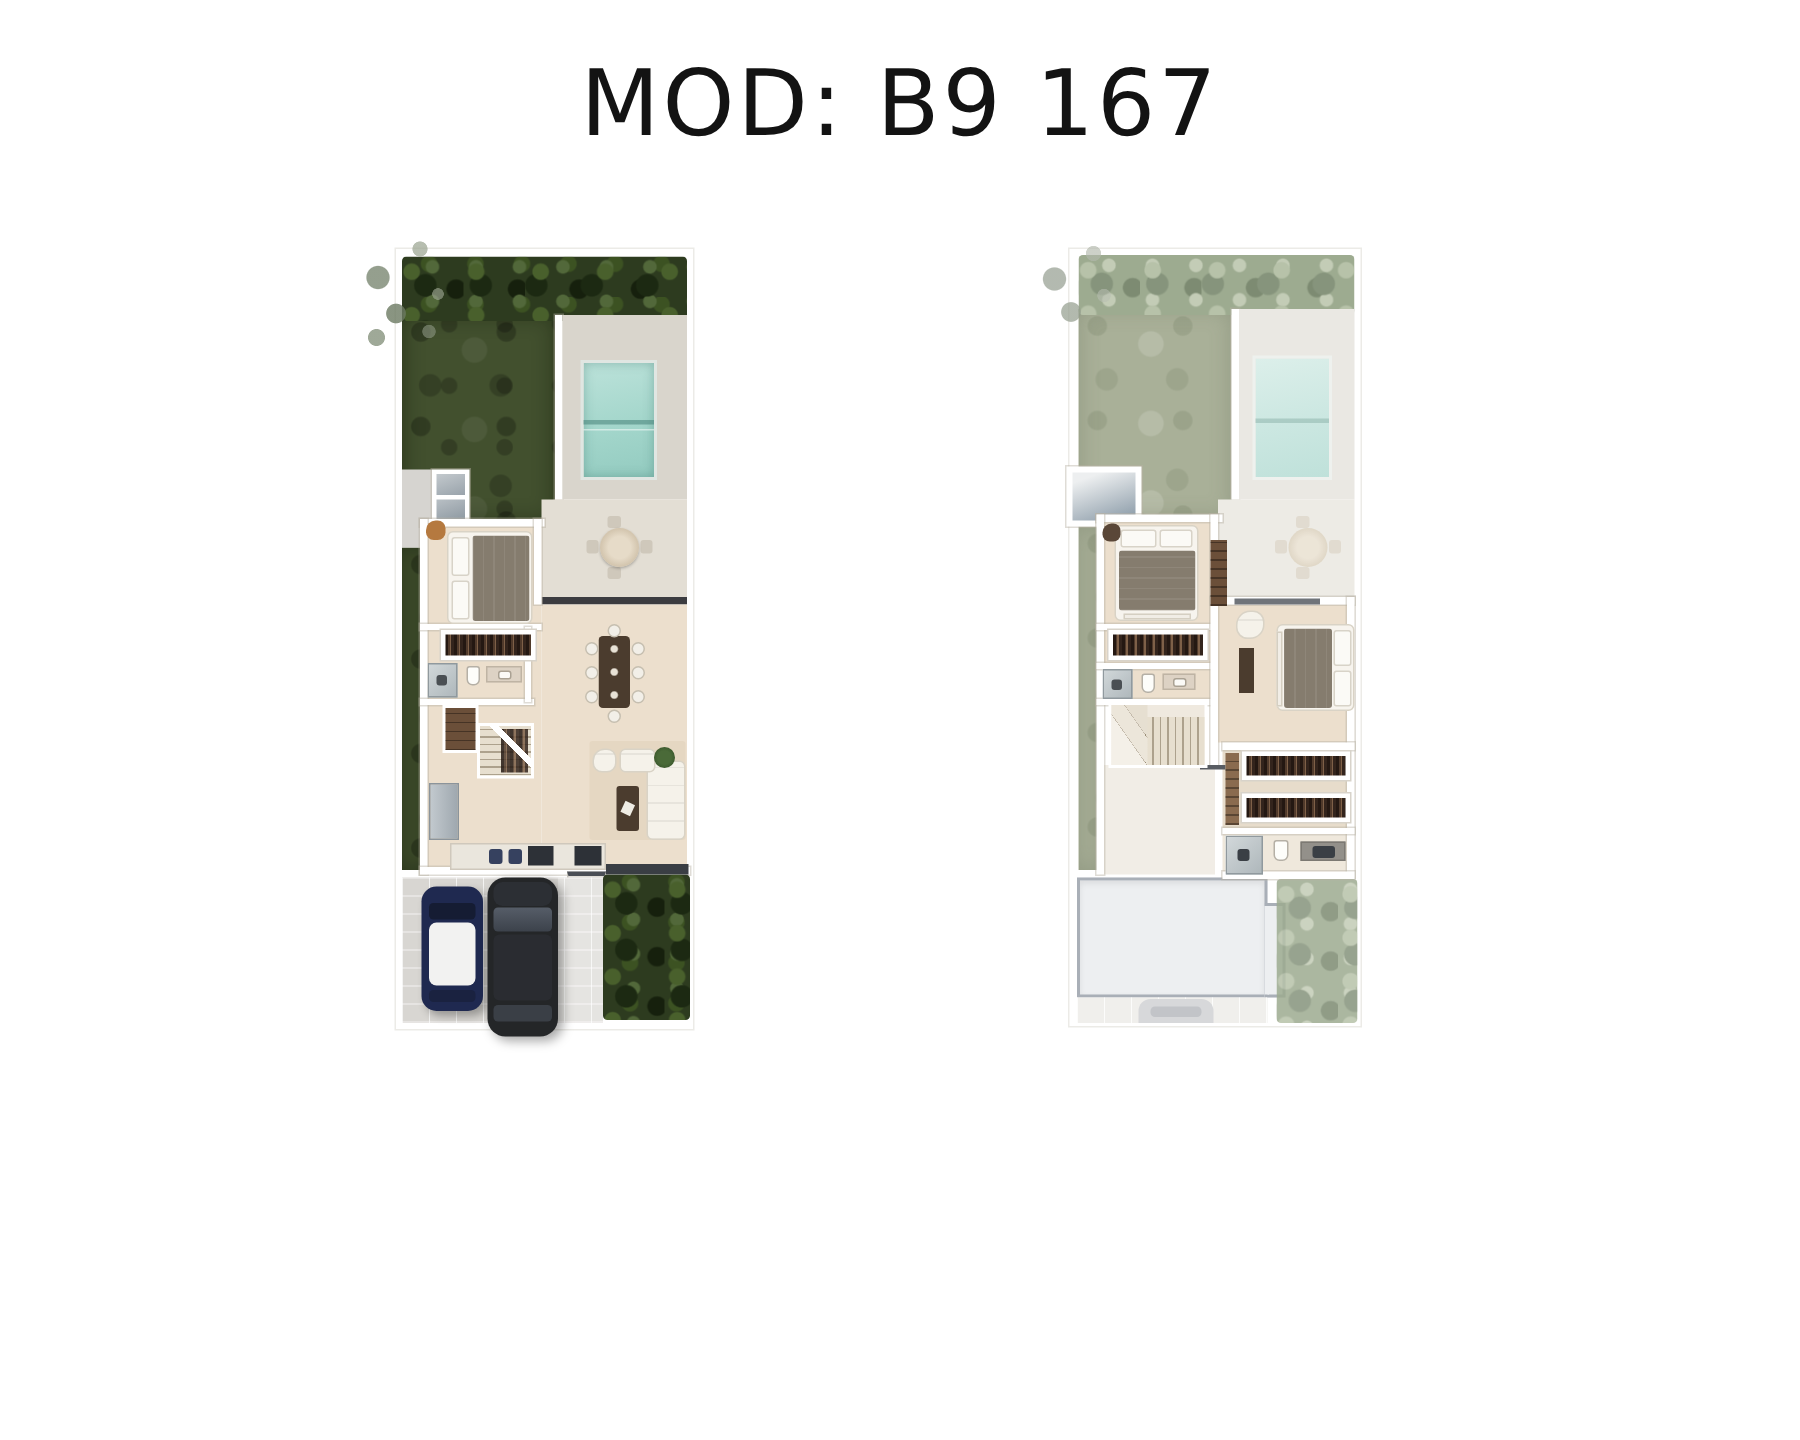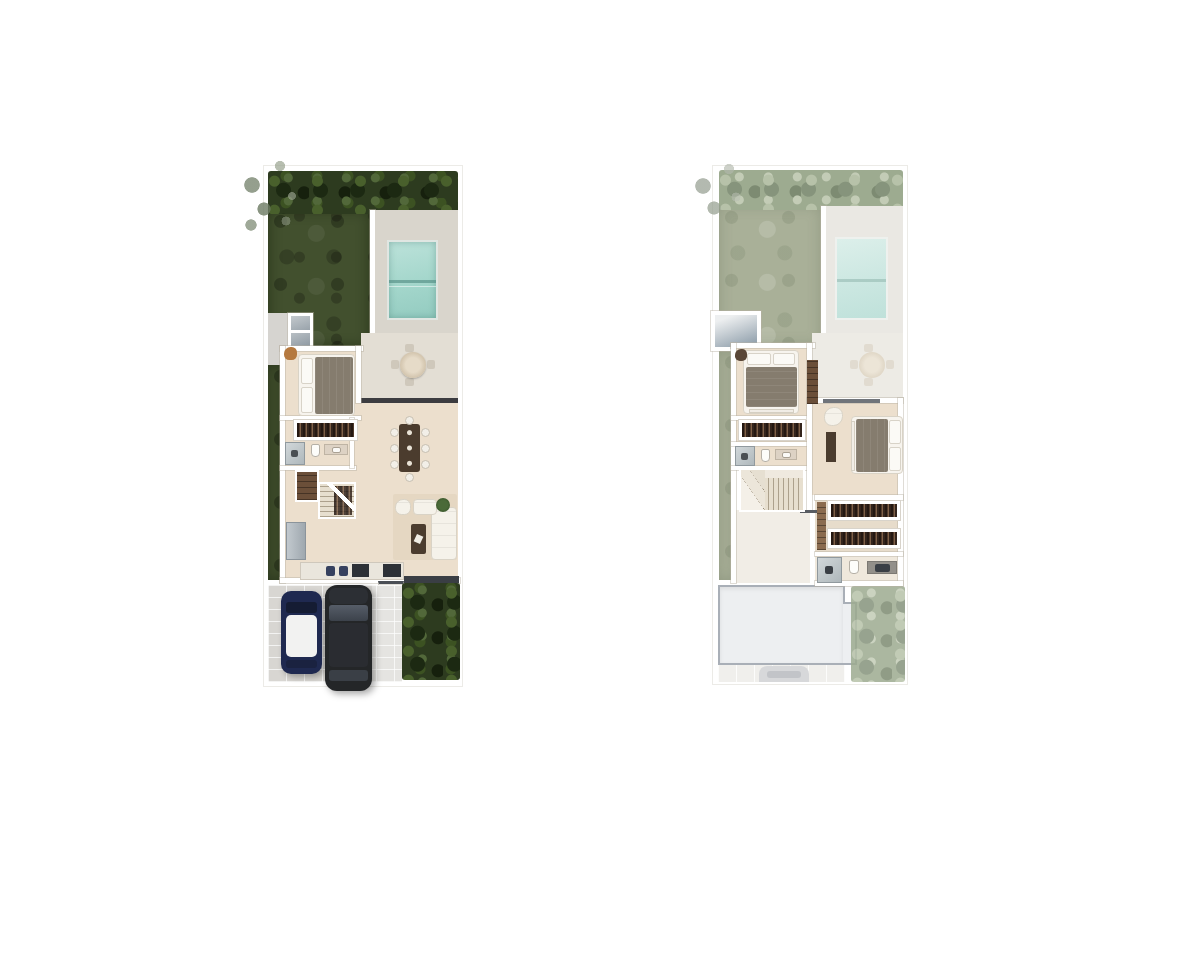--- a/index.html
+++ b/index.html
@@ -104,20 +104,21 @@
   .duvetV{border-radius:2px;background-color:var(--duvet-gray);
     background-image:repeating-linear-gradient(0deg,rgba(255,255,255,.08) 0 1px,transparent 1px 7px);}
   .pillow{background:#fbfaf6;border:1px solid #d8d3c8;border-radius:2px;}
   .chair{background:#f2efe8;border:1px solid #c6bfb0;border-radius:50%;}
   .roofpart{background:var(--roof-gray);}
 </style>
 </head>
 <body>
 
 <div class="canvas">
+  <h1 class="title">MOD: B9 167</h1>
 
   <section class="plan" style="left:264px;top:166px;width:198px;height:520px;">
 
     <div class="grass" style="left:4px;top:44px;width:102px;height:138px;"></div>
     <div class="grass" style="left:4px;top:199px;width:14px;height:215px;"></div>
     <div class="fol" style="left:4px;top:5px;width:190px;height:43px;"></div>
     <div class="treeblob" style="left:-32px;top:-16px;width:86px;height:96px;"></div>
     <div class="w" style="left:106px;top:44px;width:5px;height:123px;"></div>
     <div class="tile13" style="left:111px;top:44px;width:83px;height:123px;background:var(--deck);"></div>
     <div style="left:123px;top:74px;width:51px;height:80px;background:linear-gradient(168deg,#bce2da 0%,#a3d6cb 55%,#93cbc0 100%);border:2px solid #e0e6e2;box-shadow:inset 0 0 7px rgba(40,100,90,.35);">

